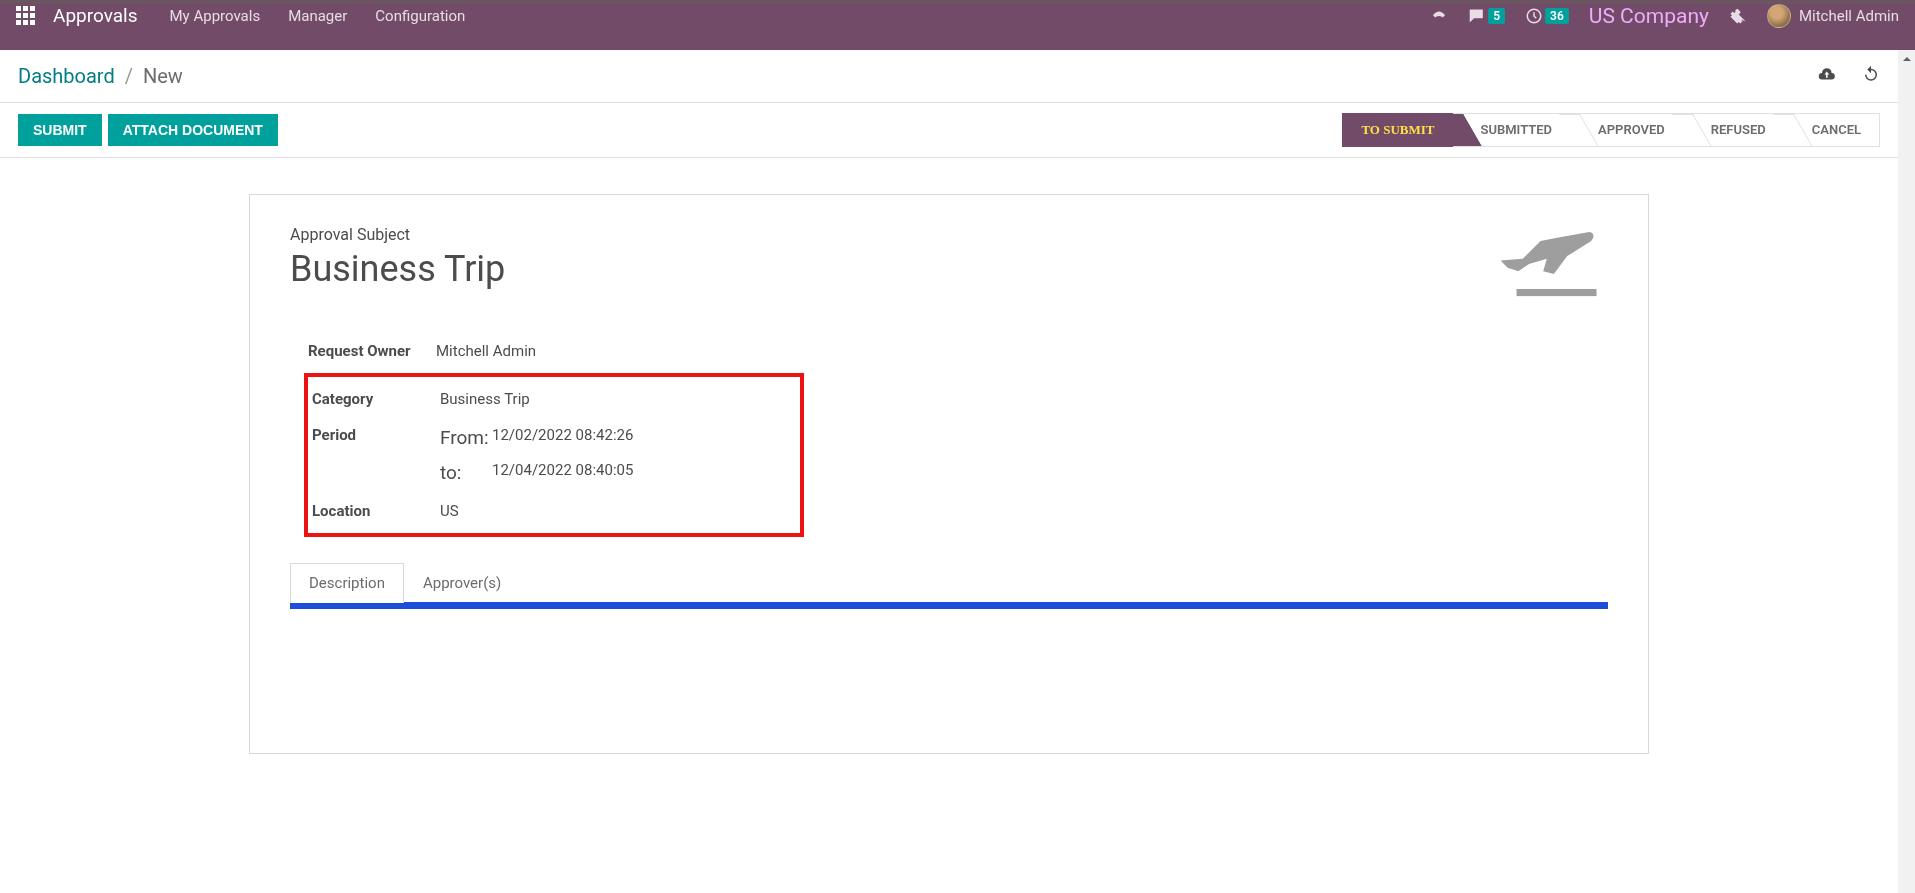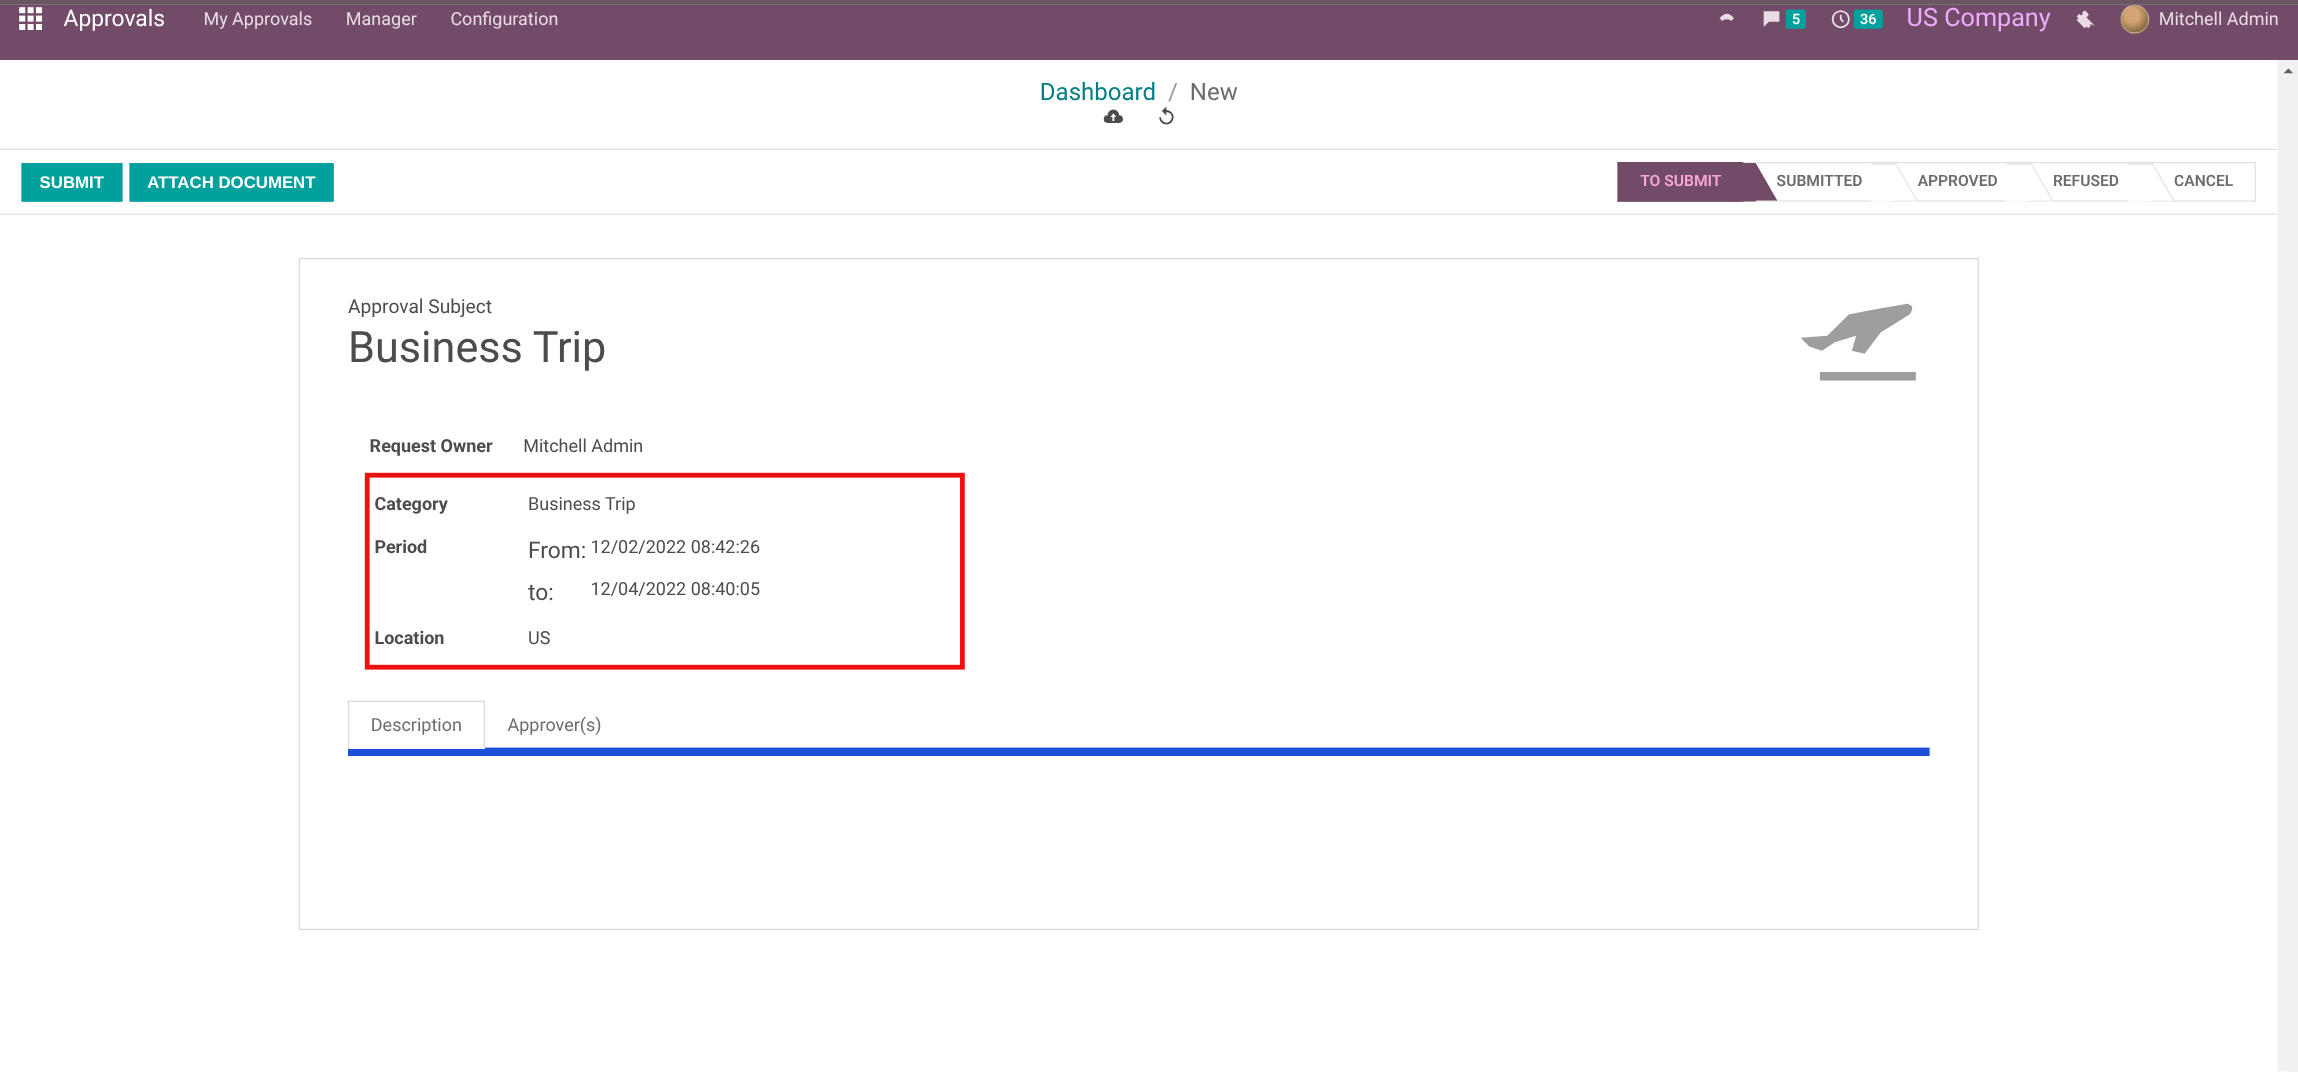--- a/index.html
+++ b/index.html
@@ -100,21 +100,20 @@
 }
 .main-content {
   flex: 1;
   overflow-y: auto;
 }
 .breadcrumb-bar {
   padding: 14px 18px;
   display: flex;
   align-items: center;
   justify-content: space-between;
-  flex-direction: column;
 }
 .breadcrumb {
   font-size: 20px;
   display: flex;
   align-items: center;
   gap: 10px;
 }
 .breadcrumb-link {
   color: #017E84;
 }
@@ -197,22 +196,23 @@
   transform: skewX(-30deg);
   transform-origin: bottom;
   z-index: 1;
 }
 .status-step:last-child::after,
 .status-step:last-child::before {
   display: none;
 }
 .status-step.active {
   background: #714B67;
-  color: #f9a8d4;
+  color: #fde047;
   border-color: #714B67;
+  font-family: Liberation Serif, serif;
 }
 .status-step.active::after,
 .status-step.active::before {
   border-color: #714B67;
 }
 .form-sheet {
   max-width: 1400px;
   margin: 36px auto 0;
   border: 1px solid #d8d8d8;
   padding: 30px 40px;

